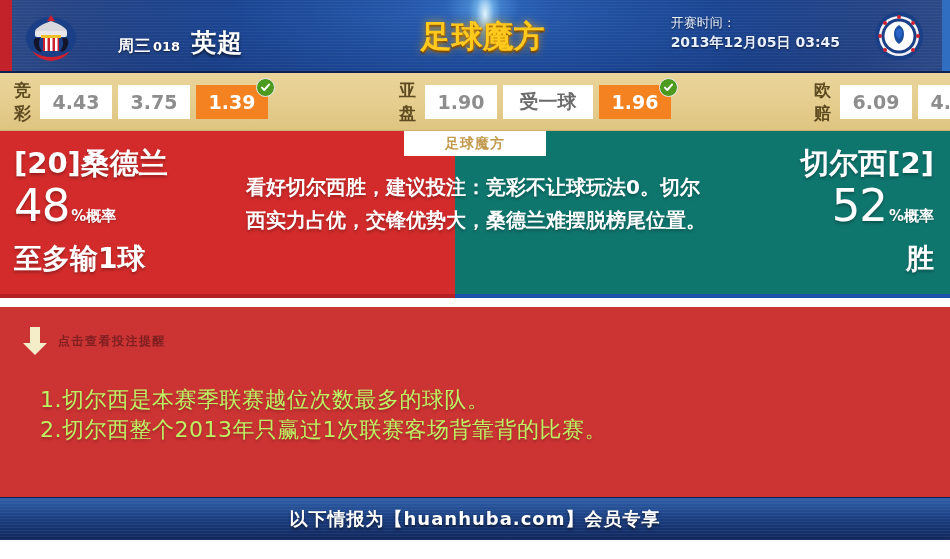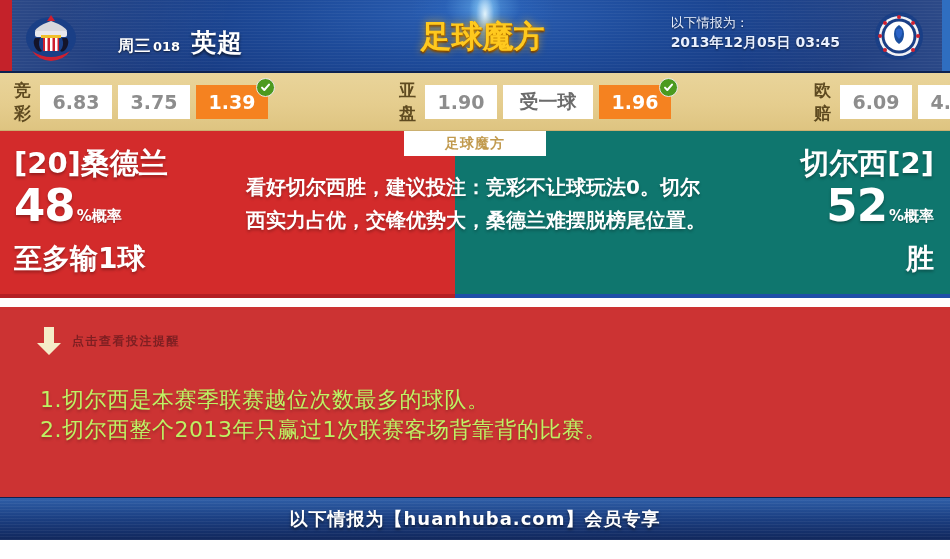--- a/index.html
+++ b/index.html
@@ -68,31 +68,31 @@
   .tab{position:absolute;left:404px;top:0;width:142px;height:25px;background:#ffffff;z-index:6;
        display:flex;align-items:center;justify-content:center;}
   .tab-text{font-size:14px;font-weight:bold;color:#c19a4e;letter-spacing:1px;}
 
   .team-block{position:absolute;top:14px;z-index:5;color:#ffffff;}
   .team-block.left{left:14px;text-align:left;}
   .team-block.right{right:16px;text-align:right;}
   .team-name{font-size:29px;font-weight:bold;line-height:36px;letter-spacing:0px;
              text-shadow:0 2px 3px rgba(0,0,0,.30);}
   .team-prob{line-height:50px;white-space:nowrap;}
-  .prob-num{font-size:45px;font-weight:bold;letter-spacing:-1px;text-shadow:0 2px 3px rgba(0,0,0,.30);}
+  .prob-num{font-size:45px;font-weight:normal;letter-spacing:-1px;text-shadow:0 2px 3px rgba(0,0,0,.30);}
   .prob-unit{font-size:15px;font-weight:bold;margin-left:2px;text-shadow:0 1px 2px rgba(0,0,0,.30);}
   .team-verdict{font-size:28px;font-weight:bold;line-height:36px;text-shadow:0 2px 3px rgba(0,0,0,.30);}
 
   .advice{position:absolute;left:246px;top:40px;width:460px;z-index:6;color:#ffffff;
           font-size:20px;font-weight:bold;line-height:33px;letter-spacing:0px;
           text-shadow:0 2px 3px rgba(0,0,0,.28);}
 
   
   .notes{position:relative;height:190px;background:#cc3333;margin-top:9px;}
-  .notes-hint{position:absolute;left:36px;top:18px;display:flex;align-items:center;gap:10px;}
+  .notes-hint{position:absolute;left:22px;top:18px;display:flex;align-items:center;gap:10px;}
   .arrow-down{width:26px;height:32px;}
   .hint-text{font-size:12px;font-weight:bold;color:#7e1f22;letter-spacing:1.5px;}
   .note-line{position:absolute;left:40px;font-size:22px;font-weight:normal;color:#bef264;
              letter-spacing:.5px;text-shadow:0 2px 3px rgba(0,0,0,.25);white-space:nowrap;}
   .note-line.n1{top:78px;}
   .note-line.n2{top:108px;}
 
   
   .footer{position:relative;height:42px;background:linear-gradient(180deg,#2f5fa8 0%,#1b3f82 48%,#11275c 100%);
           display:flex;align-items:center;justify-content:center;border-top:1px solid #0e2150;}
@@ -136,21 +136,21 @@
       <span class="meta-no">018</span>
       <span class="meta-league">英超</span>
     </div>
 
     <div class="logo-box">
       <div class="logo-glow"></div>
       <div class="logo-text">足球魔方</div>
     </div>
 
     <div class="kick">
-      <div class="kick-label">以下情报为：</div>
+      <div class="kick-label">开赛时间：</div>
       <div class="kick-time">2013年12月05日 03:45</div>
     </div>
 
     <div class="crest right">
       <svg viewBox="0 0 58 56" width="58" height="56">
         <circle cx="29" cy="28" r="24" fill="#1a3f86"></circle>
         <circle cx="29" cy="28" r="20" fill="#f2f2f5"></circle>
         <circle cx="29" cy="28" r="17.5" fill="#1a3f86"></circle>
         <circle cx="29" cy="28" r="14.5" fill="#ffffff"></circle>
         <g fill="#cf2030">
@@ -165,21 +165,21 @@
         <path d="M29 17 q-5 3 -5 9 q0 7 5 10 q5 -3 5 -10 q0 -6 -5 -9 Z" fill="#1a4fa0"></path>
         <path d="M26 22 q3 -3 6 0 q1 5 -3 9 q-4 -4 -3 -9 Z" fill="#2a63c8"></path>
       </svg>
     </div>
   </div>
 
   <div class="odds">
 
     <div class="odds-grp g1">
       <span class="odds-label">竞彩</span>
-      <div class="cell">6.83</div>
+      <div class="cell">4.43</div>
       <div class="cell">3.75</div>
       <div class="cell hot">
         <span>1.39</span>
         <span class="tick">
           <svg width="11" height="11" viewBox="0 0 11 11">
               <path d="M2 5.6 L4.3 8 L9 2.6" stroke="#ffffff" stroke-width="2" fill="none" stroke-linecap="round" stroke-linejoin="round"></path>
             </svg>
         </span>
       </div>
     </div>

